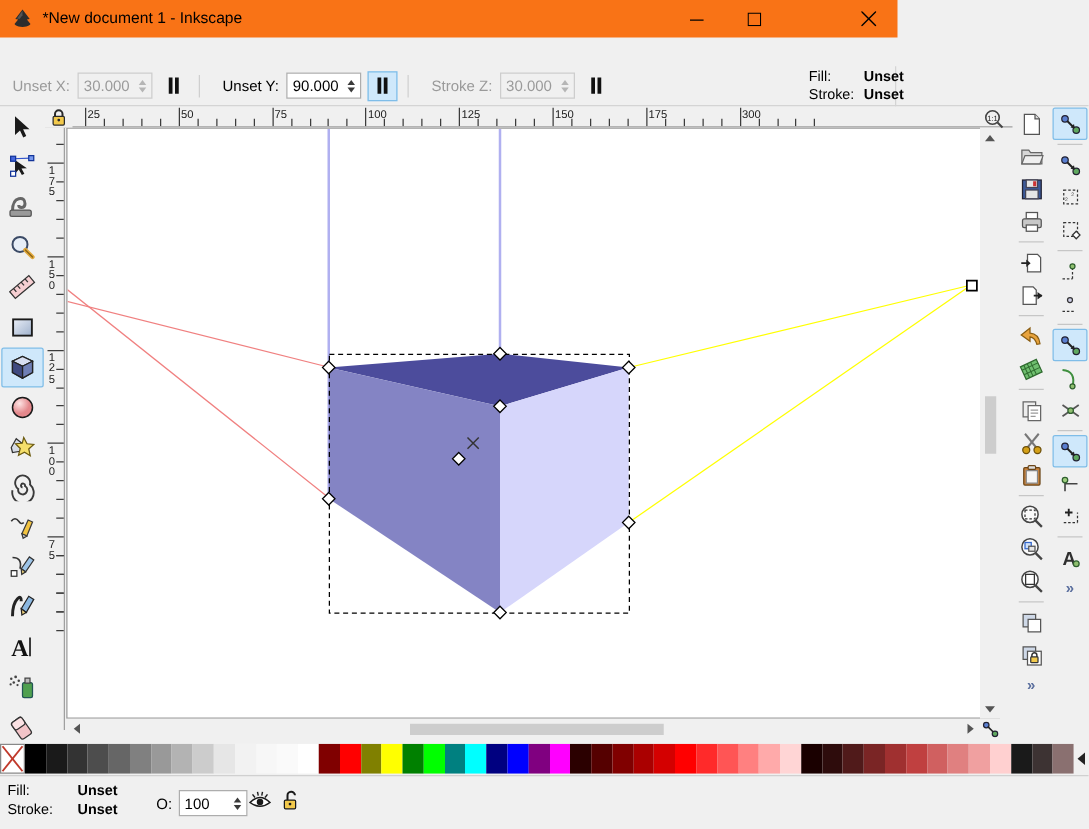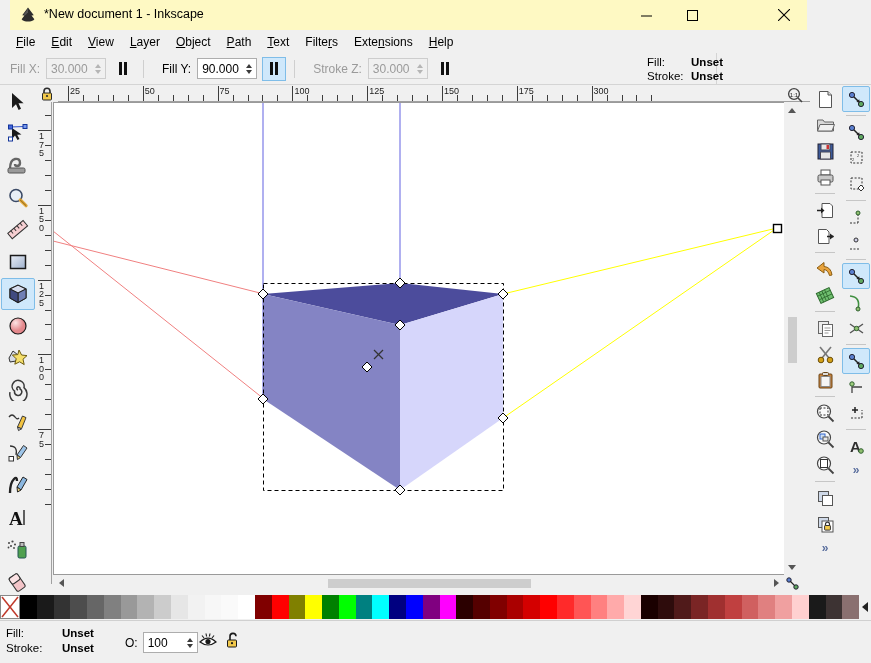--- a/index.html
+++ b/index.html
@@ -7,21 +7,21 @@
   body {
     font-family: "Liberation Sans", sans-serif;
     font-size: 12px;
     background:#f0f0f0;
     color:#000;
     -webkit-font-smoothing: antialiased;
   }
   #app { position:relative; width:871px; height:663px; background:#f0f0f0; }
 
   
-  .titlebar { position:absolute; left:10px; top:0; width:797px; height:30px; background:#fef9c3; }
+  .titlebar { position:absolute; left:0; top:0; width:718px; height:30px; background:#f97316; }
   .tb-icon { position:absolute; left:9px; top:6px; width:18px; height:18px; }
   .tb-title { position:absolute; left:34px; top:7px; font-size:12.5px; color:#000; white-space:nowrap; }
   .winbtn { position:absolute; top:0; width:46px; height:30px; display:flex; align-items:center; justify-content:center; color:#000; font-size:12px; }
   .winbtn svg { display:block; }
   #btn-min { right:138px; } #btn-max { right:92px; }
   #btn-close2 { right:0px; }
 
   
   .menubar { position:absolute; left:0; top:30px; width:871px; height:23px; background:#f0f0f0;
              display:flex; align-items:center; padding-left:8px; }
@@ -147,53 +147,41 @@
         </svg>
     </div>
     <div class="winbtn" id="btn-close2">
       <svg width="12" height="12">
           <line x1="0" y1="0" x2="12" y2="12" stroke="#000" stroke-width="1.1"></line>
           <line x1="12" y1="0" x2="0" y2="12" stroke="#000" stroke-width="1.1"></line>
         </svg>
     </div>
   </div>
 
-  <div class="menubar">
-    <div class="menu-item"><u>F</u>ile</div>
-    <div class="menu-item"><u>E</u>dit</div>
-    <div class="menu-item"><u>V</u>iew</div>
-    <div class="menu-item"><u>L</u>ayer</div>
-    <div class="menu-item"><u>O</u>bject</div>
-    <div class="menu-item"><u>P</u>ath</div>
-    <div class="menu-item"><u>T</u>ext</div>
-    <div class="menu-item">Filte<u>r</u>s</div>
-    <div class="menu-item">Exte<u>n</u>sions</div>
-    <div class="menu-item"><u>H</u>elp</div>
-  </div>
 
   <div class="optbar">
     <div class="opt-group">
-      <span class="opt-label dim">Fill X:</span>
+      <span class="opt-label dim">Unset X:</span>
       <span class="spin dim">
         <input type="text" readonly="" value="30.000" style="">
         <span class="arrows">
             <i class="up"></i>
             <i class="dn"></i>
           </span>
       </span>
       <span class="pausebtn">
         <span class="bars">
             <span></span>
             <span></span>
           </span>
       </span>
     </div>
     <div class="vsep"></div>
     <div class="opt-group">
-      <span class="opt-label">Fill Y:</span>
+      <span class="opt-label">Unset Y:</span>
       <span class="spin">
         <input type="text" value="90.000" style="">
         <span class="arrows">
             <i class="up"></i>
             <i class="dn"></i>
           </span>
       </span>
       <span class="pausebtn on">
         <span class="bars">
             <span></span>

